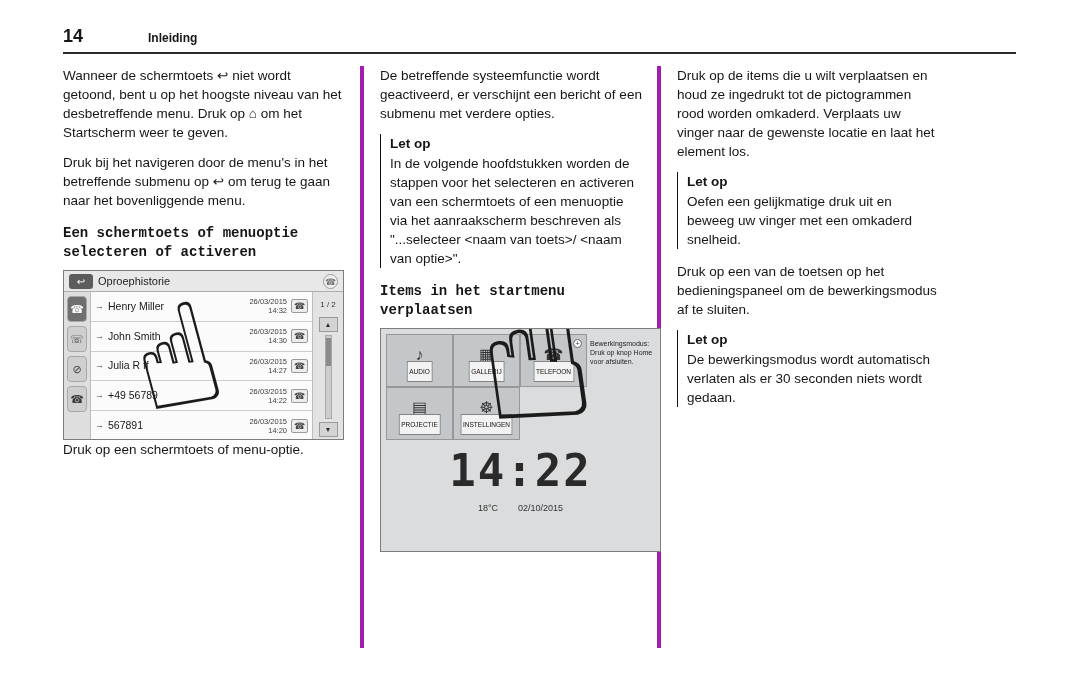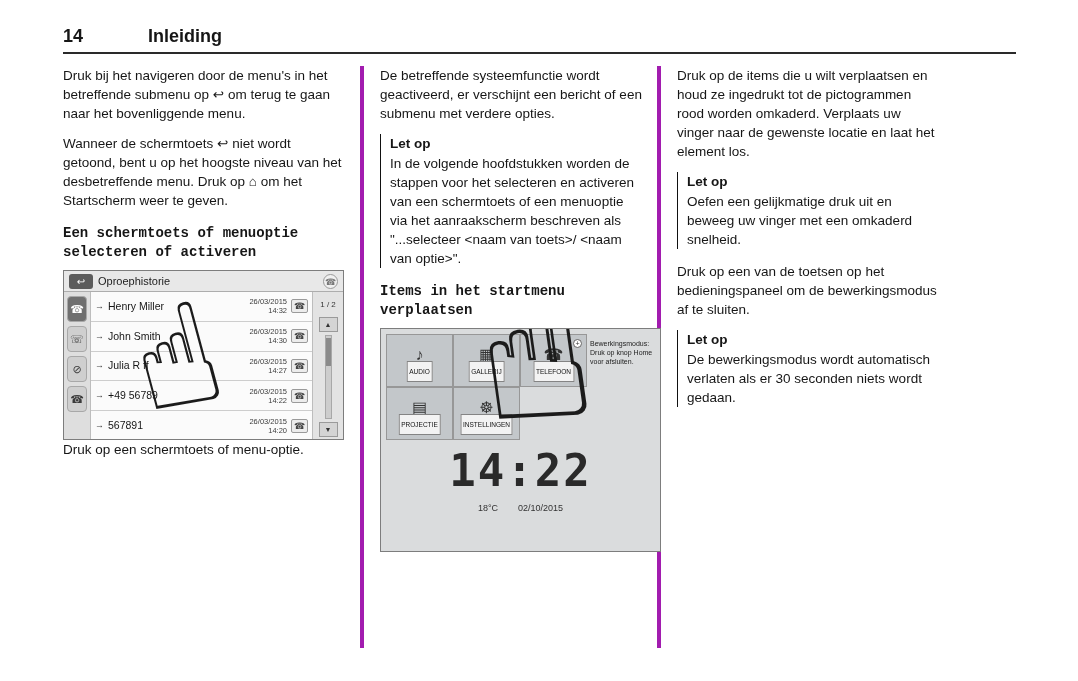--- a/index.html
+++ b/index.html
@@ -4,21 +4,21 @@
 <style>
   * { box-sizing: border-box; }
   html,body { margin:0; padding:0; background:#fff; }
   .page {
     position:relative; width:1078px; height:681px; background:#ffffff;
     font-family:"Liberation Sans", sans-serif; color:#161616; overflow:hidden;
   }
   
   .header { position:absolute; top:26px; left:63px; right:63px; }
   .pagenum { display:inline-block; width:85px; font-size:18px; font-weight:bold; }
-  .doc-title { font-size:18px; font-weight:bold; }
+  .doc-title { font-size:12px; font-weight:bold; }
   .header-rule { position:absolute; top:52px; left:63px; width:953px; border-top:2px solid #2a2a2a; }
 
   
   .cols { position:absolute; top:66px; left:63px; display:flex; min-height:582px; align-items:stretch; }
   .col { width:283px; font-size:13.5px; line-height:19px; }
   .col + .col { border-left:4px solid #a21caf; margin-left:14px; padding-left:16px; }
   .col p { margin:0 0 11px 0; }
   .col h2 { font-size:14px; line-height:19px; margin:14px 0 8px 0;font-family:Liberation Mono, monospace; }
   .note { border-left:1.5px solid #111; padding-left:9px; margin:2px 0 13px 0; }
   .note .note-label { display:block; font-weight:bold; margin-bottom:1px; }
@@ -71,22 +71,22 @@
 <div class="page">
 
   <div class="header">
     <span class="pagenum">14</span><span class="doc-title">Inleiding</span>
   </div>
   <div class="header-rule"></div>
 
   <div class="cols">
 
     <div class="col">
+      <p>Wanneer de schermtoets ↩ niet wordt getoond, bent u op het hoogste niveau van het desbetreffende menu. Druk op ⌂ om het Startscherm weer te geven.</p>
       <p>Druk bij het navigeren door de menu's in het betreffende submenu op ↩ om terug te gaan naar het bovenliggende menu.</p>
-      <p>Wanneer de schermtoets ↩ niet wordt getoond, bent u op het hoogste niveau van het desbetreffende menu. Druk op ⌂ om het Startscherm weer te geven.</p>
       <h2>Een schermtoets of menuoptie selecteren of activeren</h2>
 
       <div class="shot shot1">
         <div class="s1-titlebar">
           <span class="s1-back">↩</span>
           <span class="s1-title">Oproephistorie</span>
           <span class="s1-phonebtn">☎</span>
         </div>
         <div class="s1-body">
           <div class="s1-side">

